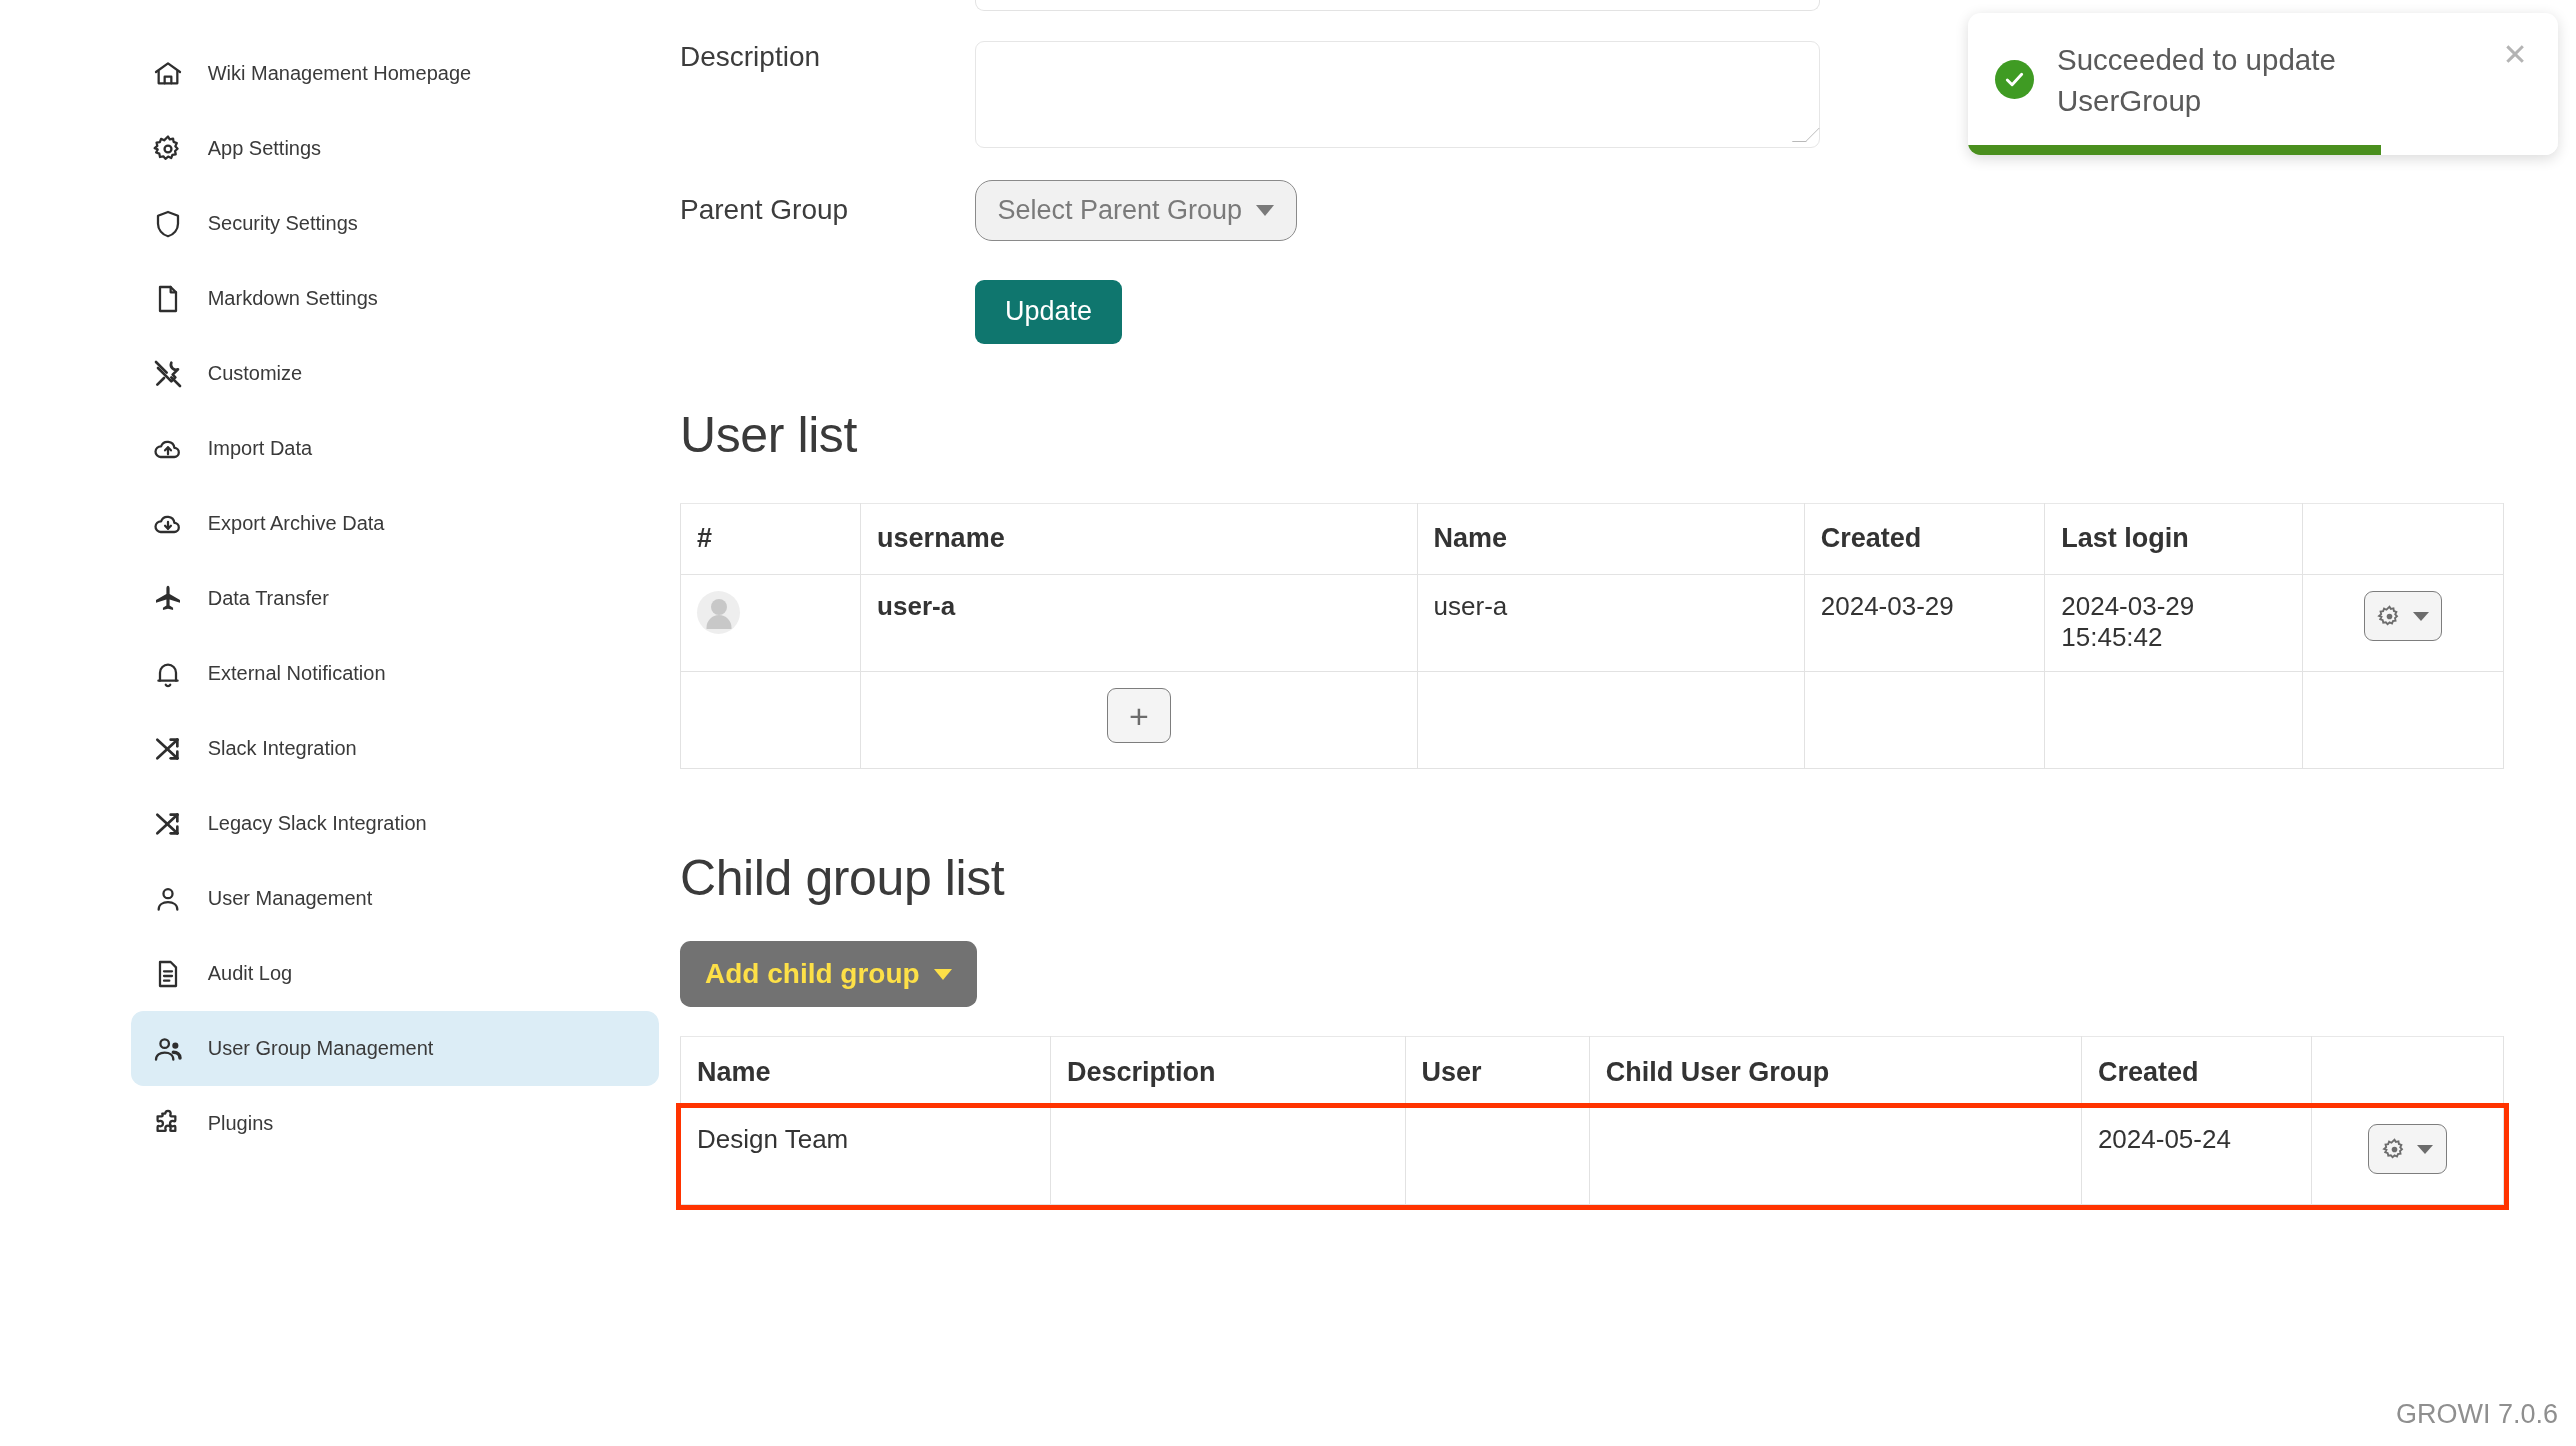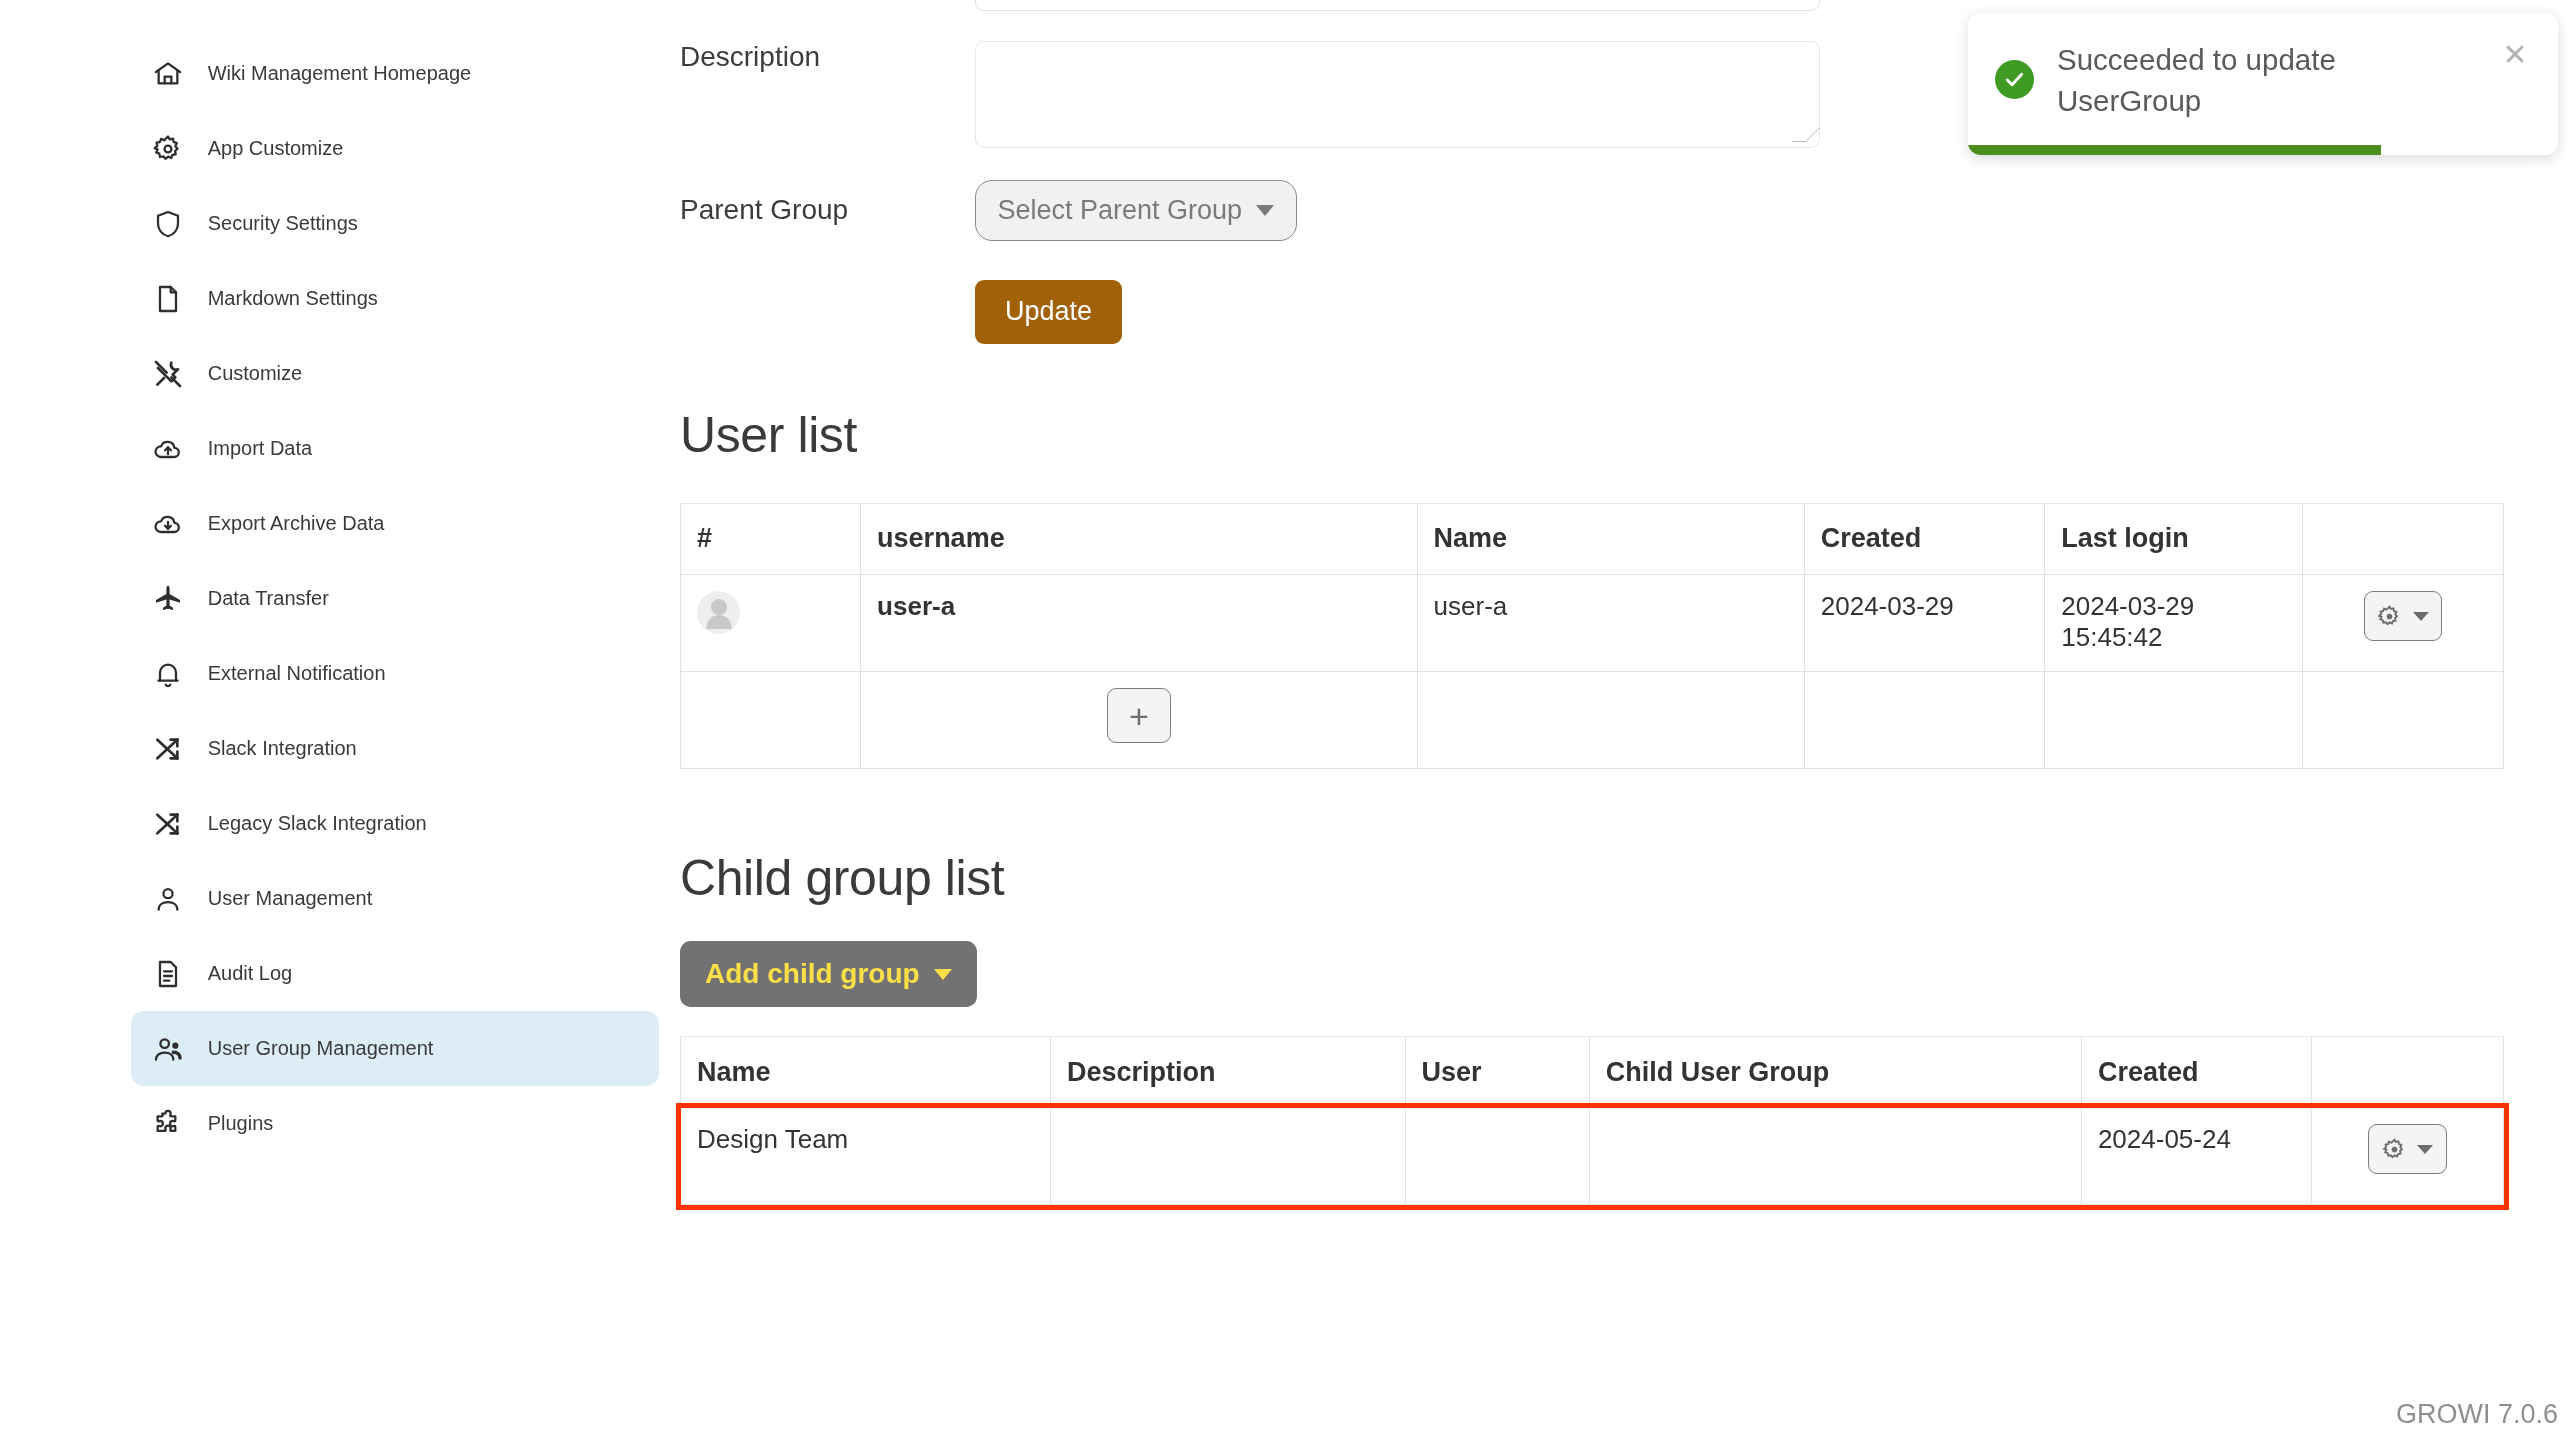--- a/index.html
+++ b/index.html
@@ -315,21 +315,21 @@
         <span>Wiki Management Homepage</span>
       </li>
 
       <li class="nav-item">
         <span class="nav-icon">
           <svg viewBox="0 0 24 24" fill="none" stroke="currentColor" stroke-width="1.7" stroke-linecap="round" stroke-linejoin="round">
               <circle cx="12" cy="12" r="2.6"></circle>
               <path d="M12 2.6l1.3 2.2 2.5-.6.4 2.5 2.4.9-1.1 2.3 1.7 1.9-1.9 1.7.5 2.5-2.5.4-.9 2.4-2.3-1.1-2 1.7-1.6-1.9-2.5.5-.5-2.5-2.4-.9 1.2-2.3L2 11.4l2-1.7-.6-2.5 2.5-.4.9-2.4 2.3 1.1z"></path>
             </svg>
         </span>
-        <span>App Customize</span>
+        <span>App Settings</span>
       </li>
 
       <li class="nav-item">
         <span class="nav-icon">
           <svg viewBox="0 0 24 24" fill="none" stroke="currentColor" stroke-width="1.7" stroke-linecap="round" stroke-linejoin="round">
               <path d="M12 3l7.5 2.8v6c0 4.4-3.1 8.3-7.5 9.4C7.6 20.1 4.5 16.2 4.5 11.8v-6z"></path>
             </svg>
         </span>
         <span>Security Settings</span>
       </li>
@@ -497,21 +497,21 @@
           <button class="btn-outline-secondary">
             <span>Select Parent Group</span>
             <span class="caret"></span>
           </button>
         </div>
       </div>
 
       <div class="form-row" style="margin-bottom:0;">
         <div class="form-label"></div>
         <div class="form-control">
-          <button class="btn-primary" style="background: #a16207;">Update</button>
+          <button class="btn-primary" style="background: #0f766e;">Update</button>
         </div>
       </div>
 
     </section>
 
     <section style="margin-top:62px;">
       <h2 class="section-title">User list</h2>
 
       <table class="grid" style="margin-top:39px;">
         <thead>

